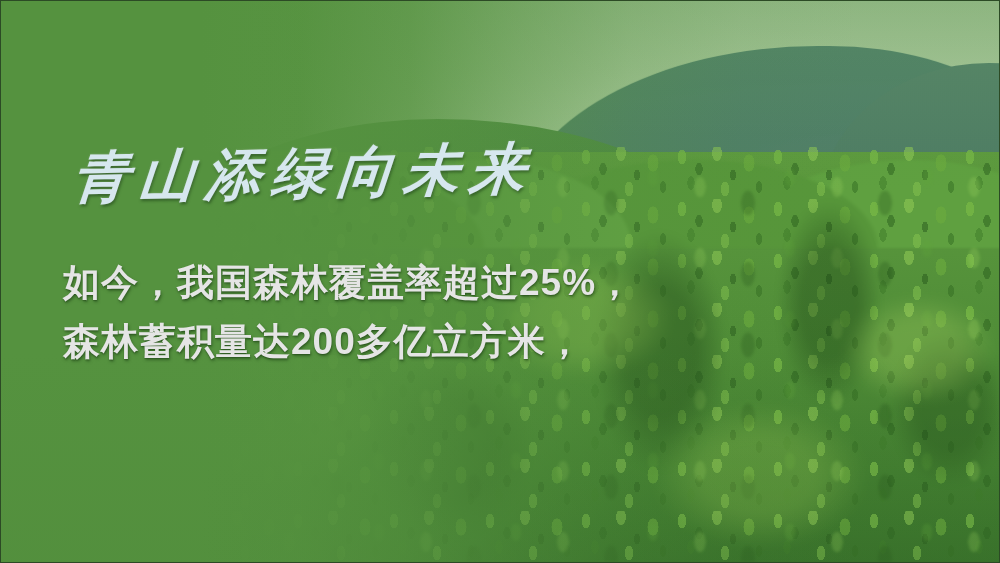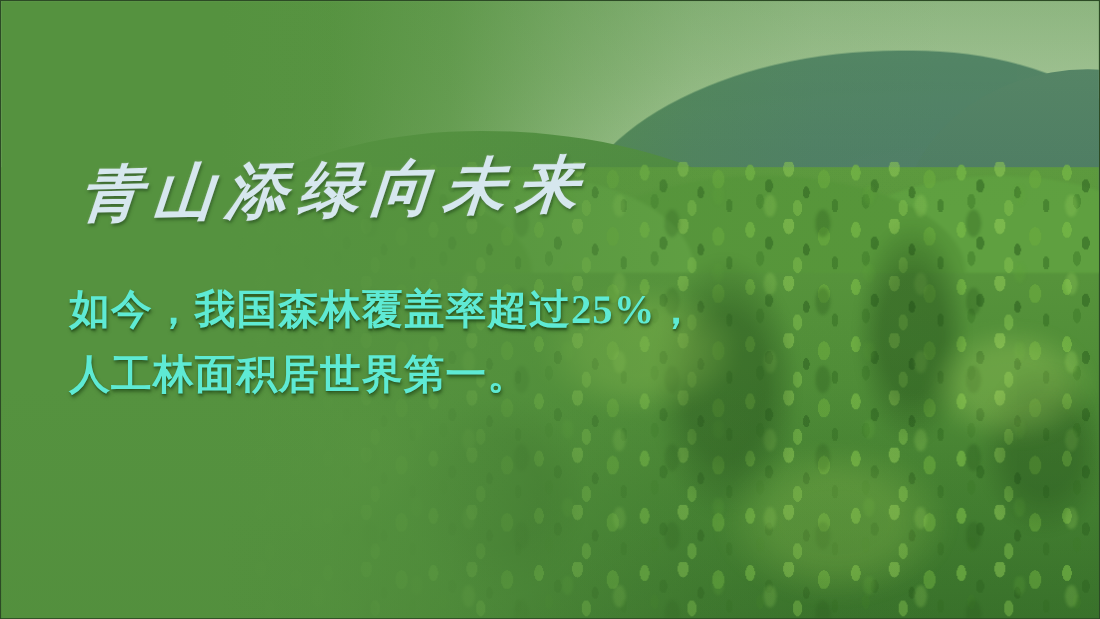--- a/index.html
+++ b/index.html
@@ -243,25 +243,25 @@
     transform-origin: left center;
   }
 
   .body-text {
     position: absolute;
     left: 62px;
     top: 252px;
     white-space: nowrap;
   }
   .body-line {
-    font-family: Liberation Serif, serif;
+    font-family: Liberation Sans, sans-serif;
     font-size: 37px;
     font-weight: 700;
     line-height: 59px;
-    color: #5eead4;
+    color: #e5e5e5;
     letter-spacing: 1px;
     text-shadow:
       1px 2px 3px rgba(22,56,16,.50),
       0 1px 1px rgba(22,56,16,.35);
   }
 </style>
 </head>
 <body>
 
 <div class="slide">
@@ -283,17 +283,17 @@
 
   <div class="wash"></div>
   <div class="wash-v"></div>
 
   <div class="content">
 
     <div class="headline">青山添绿向未来</div>
 
     <div class="body-text">
       <div class="body-line">如今，我国森林覆盖率超过25%，</div>
-      <div class="body-line">人工林面积居世界第一。</div>
+      <div class="body-line">森林蓄积量达200多亿立方米，</div>
     </div>
 
   </div>
 </div>
 
 </body></html>

